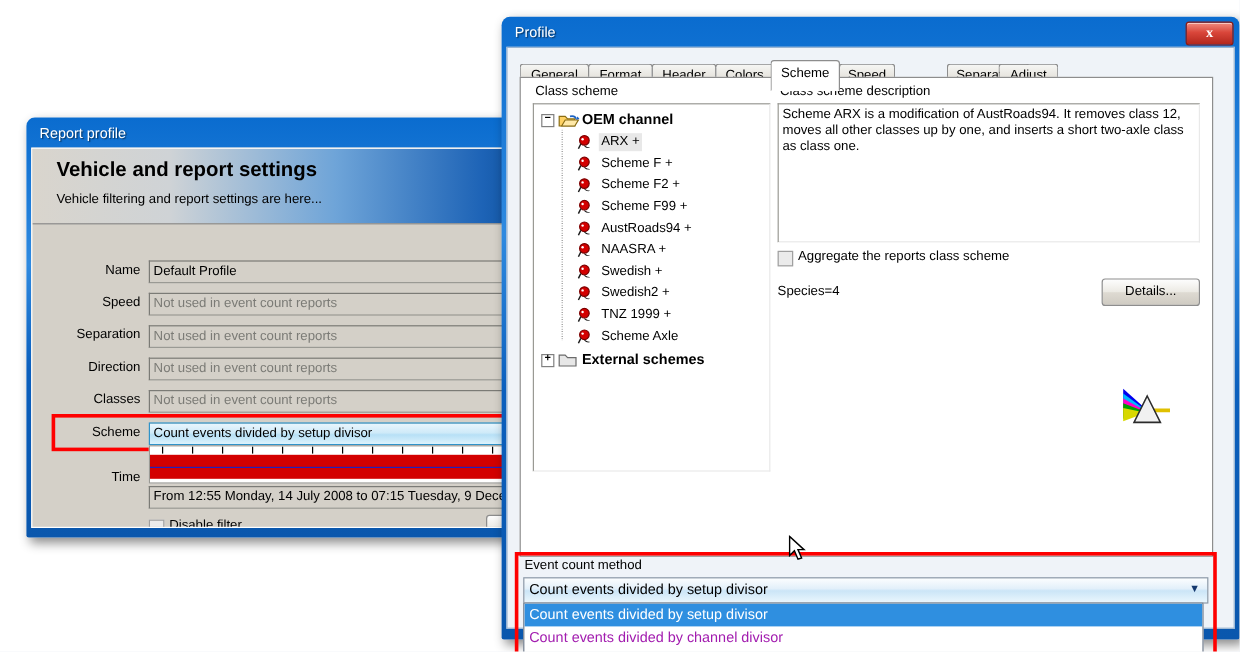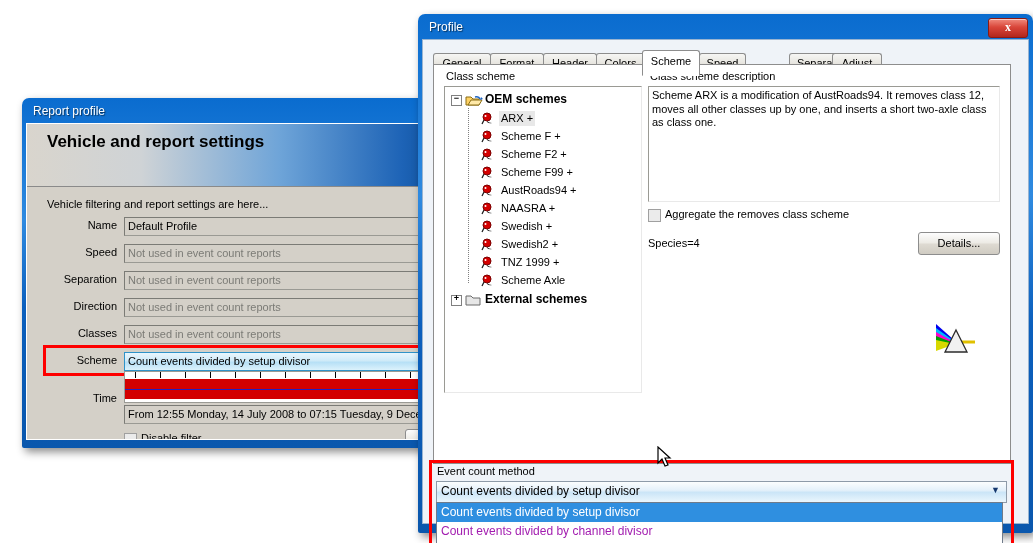--- a/index.html
+++ b/index.html
@@ -27,21 +27,21 @@
             font-family:"Liberation Serif",serif;cursor:default;}
 
   
   #reportwin{left:22px;top:98px;width:410px;height:343px;}
   #reportwin .client{height:315px;padding:0;position:relative;overflow:hidden;
                      background:#d4d0c8;}
   .hdrband{height:62px;
            background:linear-gradient(to right,#d9d5cd 0%,#cfd3d6 28%,#6ea4d8 62%,#1d63b6 92%,#11539f 100%);
            border-bottom:1px solid #8a8a8a;position:relative;}
   .hdrband .h1{position:absolute;left:20px;top:8px;font-size:17px;font-weight:bold;color:#000;}
-  .hdrband .h2{position:absolute;left:20px;top:36px;font-size:11px;color:#000;margin-top:38px;}
+  .hdrband .h2{position:absolute;left:20px;top:36px;font-size:11px;color:#000;}
   .flabel{position:absolute;text-align:right;font-size:11px;color:#000;}
   .fld{position:absolute;height:17px;border:1px solid #9a9a94;
        border-top-color:#7b7b76;border-left-color:#7b7b76;
        background:#d4d0c8;font-size:11px;line-height:16px;padding-left:3px;
        color:#7b7b76;overflow:hidden;white-space:nowrap;}
   .fld.editable{background:#d4d0c8;color:#000;}
   .fld.combo{background:linear-gradient(to bottom,#e9f6fd 0%,#cfeaf8 45%,#b7e0f6 55%,#dcf2fc 100%);
              border:1px solid #2f93c9;color:#000;}
   .redbox{position:absolute;border:3px solid #fe0000;}
   .tline{position:absolute;background:#fff;border:1px solid #9a9a94;overflow:hidden;}
@@ -175,21 +175,21 @@
         <div class="tree">
 
           <div class="tnode bold" style="left:6px;top:5px;">
             <div class="expander">−</div>
             <svg style="position:absolute;left:14px;top:1px;" width="18" height="14" viewBox="0 0 18 14">
               <path d="M1 12 V4 H6 L8 6 H14 V12 Z" fill="#ffd264" stroke="#8a6d14" stroke-width="1"></path>
               <path d="M3 12 L6 7 H17 L14 12 Z" fill="#ffe9a8" stroke="#8a6d14" stroke-width="1"></path>
               <path d="M10 4 q4 -1 5 2" stroke="#1b63c4" stroke-width="1.4" fill="none"></path>
               <path d="M16 4 l-1 3 l3 -1 z" fill="#1b63c4"></path>
             </svg>
-            <div class="lbl" style="left:34px;">OEM schemes</div>
+            <div class="lbl" style="left:34px;">OEM channel</div>
           </div>
 
           <div class="dotv" style="left:23px;top:21px;height:176px;"></div>
 
           <div class="tnode sel" style="left:36px;top:24px;">
             <svg style="position:absolute;left:0;top:1px;" width="15" height="14" viewBox="0 0 15 14">
               <circle cx="6" cy="5" r="4" fill="#d40000" stroke="#7a0000"></circle>
                 <circle cx="4.5" cy="4" r="1" fill="#fff"></circle>
               <path d="M6 9 q2 2 5 2 q-3 1 -5 -1" fill="#1a1a1a"></path>
                 <path d="M3 8 l-2 4" stroke="#1a1a1a" stroke-width="1.2" fill="none"></path>
@@ -288,21 +288,21 @@
 
         </div>
       </div>
 
       <div class="grpcap" style="left:214px;top:5px;">Class scheme description</div>
       <div class="panelbox" style="left:214px;top:21px;width:350px;height:114px;">
         <div class="desc">Scheme ARX is a modification of AustRoads94. It removes class 12, moves all other classes up by one, and inserts a short two-axle class as class one.</div>
       </div>
 
       <div class="chk" style="left:214px;top:144px;"></div>
-      <div style="position:absolute;left:231px;top:143px;font-size:11px;">Aggregate the removes class scheme</div>
+      <div style="position:absolute;left:231px;top:143px;font-size:11px;">Aggregate the reports class scheme</div>
 
       <div style="position:absolute;left:214px;top:172px;font-size:11px;">Species=4</div>
       <div class="btn" style="left:484px;top:167px;width:80px;height:21px;line-height:20px;">Details...</div>
 
       <svg style="position:absolute;left:500px;top:255px;" width="42" height="40" viewBox="0 0 42 40">
         <polygon points="2,4 20,20 2,24" fill="#0000ee"></polygon>
         <polygon points="2,8 20,21 2,26" fill="#00b7ff"></polygon>
         <polygon points="2,12 20,22 2,27" fill="#ff00c8"></polygon>
         <polygon points="2,16 20,23 2,29" fill="#00a000"></polygon>
         <polygon points="2,20 21,24 2,31" fill="#d8d800"></polygon>

